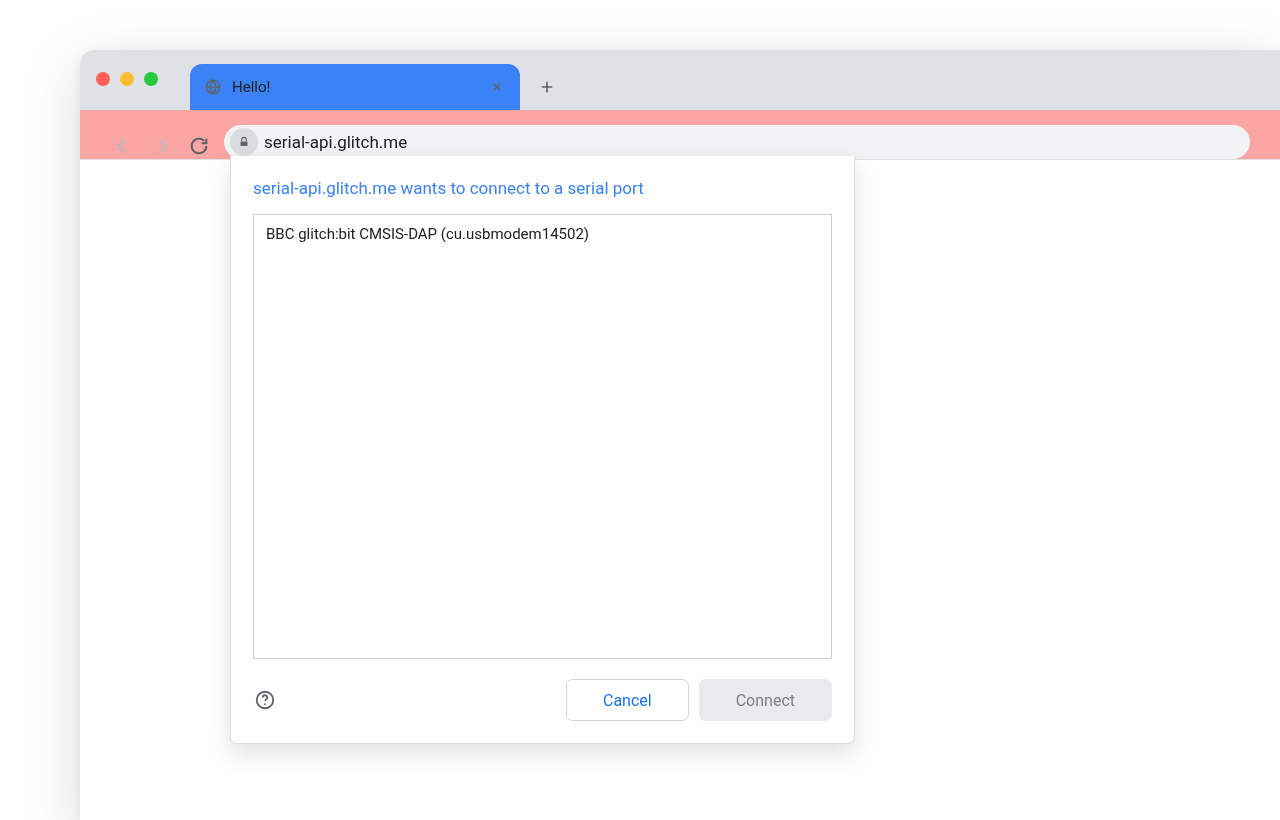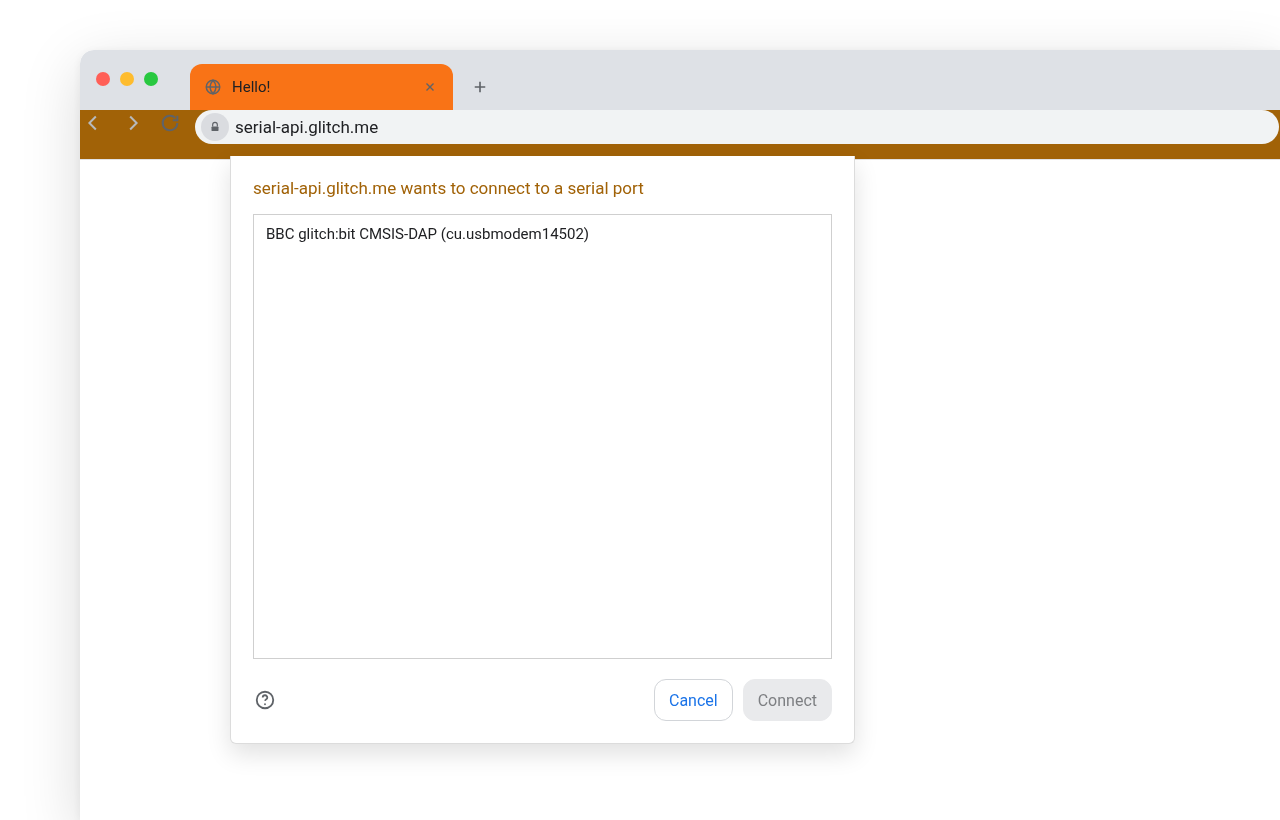--- a/index.html
+++ b/index.html
@@ -36,22 +36,22 @@
     left: 16px; top: 22px;
     display: flex; gap: 10px;
   }
   .tl { width: 14px; height: 14px; border-radius: 50%; }
   .tl.red { background: #ff5f57; }
   .tl.yellow { background: #febc2e; }
   .tl.green { background: #28c840; }
   .tab {
     margin-left: 100px;
     height: 46px;
-    width: 263px;
-    background: #f97316;
+    width: 330px;
+    background: #3b82f6;
     border-top-left-radius: 12px;
     border-top-right-radius: 12px;
     display: flex;
     align-items: center;
     padding: 0 14px;
     position: relative;
     gap: 10px;
   }
   .tab .globe {
     width: 18px; height: 18px;
@@ -74,25 +74,25 @@
   .newtab {
     width: 34px; height: 34px;
     display: flex; align-items: center; justify-content: center;
     margin-left: 10px; margin-bottom: 6px;
     color: #5f6368;
     border-radius: 50%;
     cursor: pointer;
   }
   .toolbar {
     height: 50px;
-    background: #a16207;
+    background: #fca5a5;
     border-bottom: 1px solid #e2e2e3;
     display: flex;
-    align-items: flex-start;
-    padding: 0 1px;
+    align-items: flex-end;
+    padding: 0 30px;
     gap: 12px;
   }
   .nav-btn {
     width: 26px; height: 26px;
     display: flex; align-items: center; justify-content: center;
     color: #5f6368;
     border-radius: 50%;
     cursor: pointer;
   }
   .nav-btn.disabled { color: #b7b9bc; cursor: default; }
@@ -130,21 +130,21 @@
     background: #fff;
     border: 1px solid #dcdcdc;
     border-top: none;
     border-bottom-left-radius: 6px;
     border-bottom-right-radius: 6px;
     box-shadow: 0 10px 24px rgba(0,0,0,0.12);
     padding: 22px;
   }
   .dialog-title {
     font-size: 17px;
-    color: #a16207;
+    color: #3b82f6;
     margin-bottom: 16px;
   }
   .device-list {
     border: 1px solid #cfcfcf;
     height: 445px;
     overflow-y: auto;
   }
   .device-item {
     padding: 10px 12px;
     font-size: 15px;
@@ -158,22 +158,22 @@
   }
   .help {
     width: 24px; height: 24px;
     color: #5f6368;
     cursor: pointer;
     display: flex; align-items: center; justify-content: center;
   }
   .spacer { flex: 1 1 auto; }
   .btn {
     height: 42px;
-    padding: 0 14px;
-    border-radius: 12px;
+    padding: 0 36px;
+    border-radius: 7px;
     font-size: 16px;
     display: inline-flex; align-items: center; justify-content: center;
     cursor: pointer;
     border: 1px solid #d2d5d9;
     background: #fff;
     color: #1a73e8;
     margin-left: 12px;
   }
   .btn.primary {
     background: #e9eaec;

